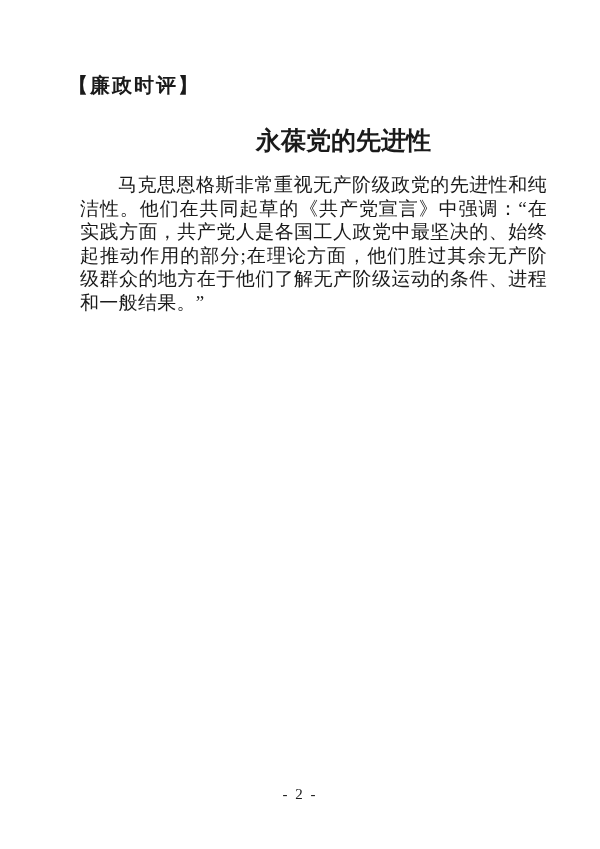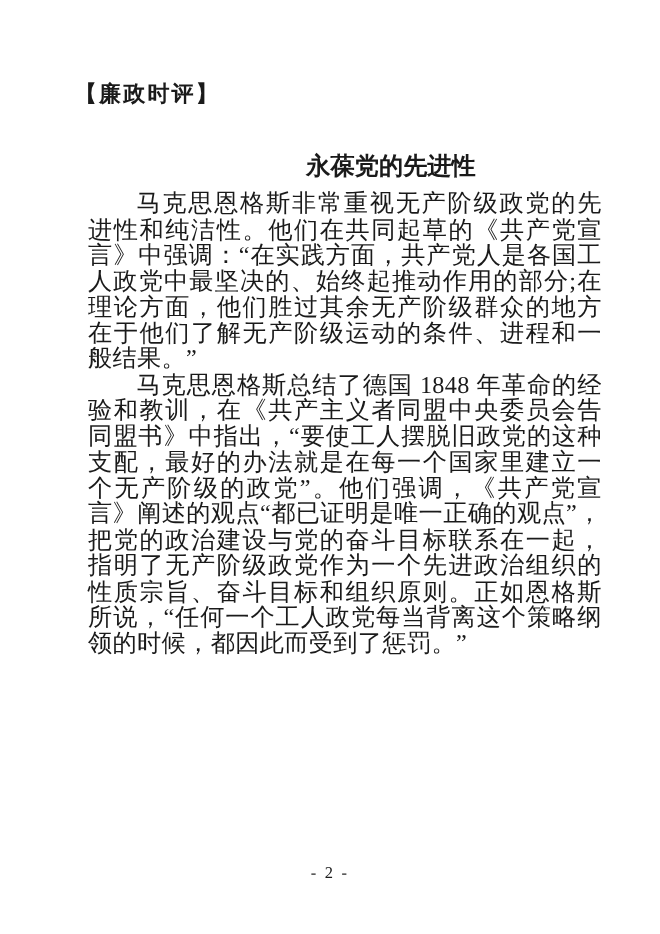--- a/index.html
+++ b/index.html
@@ -23,36 +23,36 @@
     font-size: 20px;
     font-weight: 700;
     letter-spacing: 2px;
     white-space: nowrap;
   }
   .doc-title {
     position: absolute;
     left: 80px;
     width: 467px;
     top: 120px;
-    margin: 16px;
+    margin: 4px;
     padding-left: 26px;
     text-align: center;
-    font-size: 22px;
+    font-size: 25px;
     font-weight: 700;
     letter-spacing: 0px;
   }
   .doc-body {
     position: absolute;
     left: 80px;
     top: 173px;
     width: 467px;
   }
   .doc-body p {
     margin: 0;
-    font-size: 22px;
+    font-size: 19px;
     line-height: 23.5px;
     text-align: justify;
     text-indent: 2em;
     word-break: break-all;
     letter-spacing: 0.3px;
   }
   .page-footer {
     position: absolute;
     left: 0;
     top: 786px;
@@ -66,18 +66,17 @@
 <body>
 
 <div class="page">
 
   <div class="section-tag">【廉政时评】</div>
 
   <h1 class="doc-title">永葆党的先进性</h1>
 
   <div class="doc-body">
     <p>马克思恩格斯非常重视无产阶级政党的先进性和纯洁性。他们在共同起草的《共产党宣言》中强调：“在实践方面，共产党人是各国工人政党中最坚决的、始终起推动作用的部分;在理论方面，他们胜过其余无产阶级群众的地方在于他们了解无产阶级运动的条件、进程和一般结果。”</p>
-    <p>马克思恩格斯总结了德国 1848 年革命的经验和教训，在《共产主义者同盟中央委员会告同盟书》中指出，“要使工人摆脱旧政党的这种支配，最好的办法就是在每一个国家里建立一个无产阶级的政党”。他们强调，《共产党宣言》阐述的观点“都已证明是唯一正确的观点”，把党的政治建设与党的奋斗目标联系在一起，指明了无产阶级政党作为一个先进政治组织的性质宗旨、奋斗目标和组织原则。正如恩格斯所说，“任何一个工人政党每当背离这个策略纲领的时候，都因此而受到了惩罚。”</p>
   </div>
 
   <div class="page-footer">- 2 -</div>
 
 </div>
 
 </body></html>

